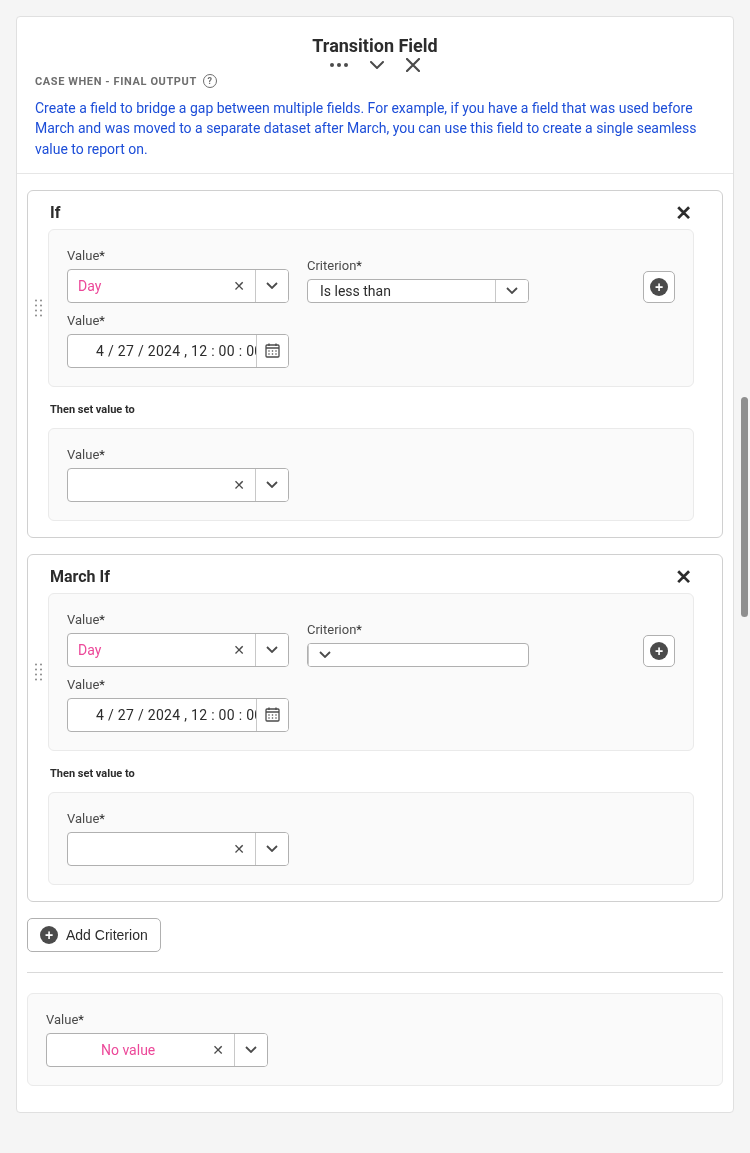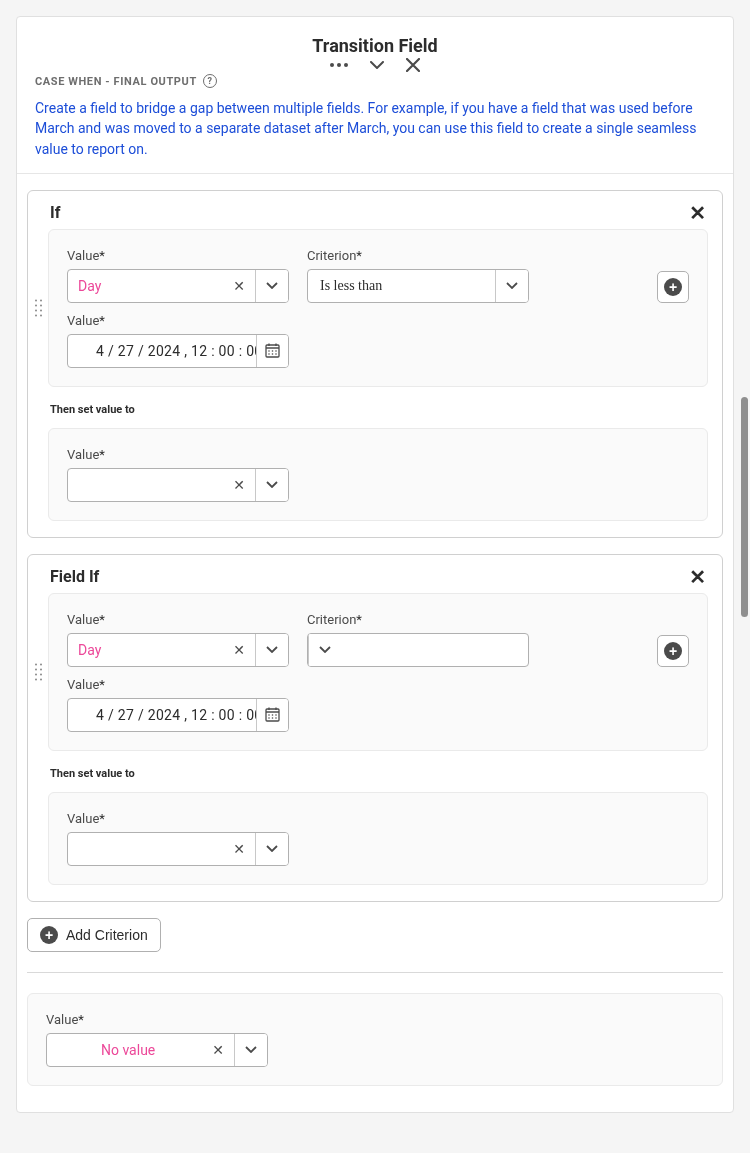--- a/index.html
+++ b/index.html
@@ -9,37 +9,37 @@
 .title-row { display: flex; align-items: center; justify-content: space-between; margin-bottom: 0; flex-direction: column; }
 .panel-title { font-size: 18px; font-weight: 700; }
 .header-icons { display: flex; align-items: center; gap: 18px; }
 .icon-btn { background: none; border: none; cursor: pointer; padding: 2px; display: flex; align-items: center; justify-content: center; color: #4b4b4b; }
 .subtitle-row { display: flex; align-items: flex-end; gap: 6px; margin-bottom: 10px; }
 .subtitle { font-size: 11px; font-weight: 700; letter-spacing: 0.6px; color: #6e6e6e; text-transform: uppercase; }
 .help-icon { width: 14px; height: 14px; border: 1.5px solid #6e6e6e; border-radius: 50%; display: inline-flex; align-items: center; justify-content: center; font-size: 9px; font-weight: 700; color: #6e6e6e; }
 .description { font-size: 14px; line-height: 1.45; color: #1d4ed8; }
 .divider-full { border-top: 1px solid #e6e6e6; }
 .body-area { padding: 16px 10px 16px 10px; }
-.cond-block { border: 1px solid #d0d0d0; border-radius: 6px; padding: 12px 14px 16px 20px; margin-bottom: 16px; position: relative; background: #fff; }
+.cond-block { border: 1px solid #d0d0d0; border-radius: 6px; padding: 12px 28px 16px 20px; margin-bottom: 16px; position: relative; background: #fff; }
 .cond-head { display: flex; align-items: center; justify-content: space-between; padding: 0 2px 6px 2px; }
 .cond-title { font-size: 16px; font-weight: 700; }
 .close-x { font-size: 20px; font-weight: 700; color: #2c2c2c; background: none; border: none; cursor: pointer; line-height: 1; }
 .cond-card { background: #fafafa; border: 1px solid #eaeaea; border-radius: 6px; padding: 18px 18px 18px 18px; position: relative; }
 .drag-dots { position: absolute; left: 6px; top: 50%; transform: translateY(-50%); color: #8a8a8a; display: grid; grid-template-columns: repeat(2, 2px); grid-auto-rows: 2px; gap: 3px; }
 .drag-dots span { width: 2px; height: 2px; background: #8a8a8a; border-radius: 50%; }
 .row { display: flex; gap: 18px; align-items: flex-end; }
 .field-col { display: flex; flex-direction: column; }
 .label { font-size: 13px; color: #4b4b4b; margin-bottom: 6px; display: flex; align-items: center; }
 .req { color: #2c2c2c; font-size: 13px; }
 .combo { display: flex; height: 34px; border: 1px solid #b0b0b0; border-radius: 4px; background: #fff; overflow: hidden; }
 .combo-text { flex: 1; padding: 0 10px; display: flex; align-items: center; font-size: 14px; color: #ec4899; }
 .combo-sep { width: 1px; background: #c8c8c8; }
 .combo-btn { width: 32px; display: flex; align-items: center; justify-content: center; background: #fff; border: none; cursor: pointer; color: #4b4b4b; }
 .combo-x { width: 32px; display: flex; align-items: center; justify-content: center; background: #fff; border: none; cursor: pointer; color: #4b4b4b; font-size: 14px; }
-.select { display: flex; height: 34px; border: 1px solid #b0b0b0; border-radius: 4px; background: #fff; overflow: hidden; font-family: Liberation Serif, serif; }
+.select { display: flex; height: 24px; border: 1px solid #b0b0b0; border-radius: 4px; background: #fff; overflow: hidden; }
 .select-text { flex: 1; padding: 0 12px; display: flex; align-items: center; font-size: 14px; }
 .plus-btn { width: 32px; height: 32px; border: 1px solid #b0b0b0; border-radius: 5px; background: #fff; display: flex; align-items: center; justify-content: center; cursor: pointer; margin-left: auto; }
 .plus-circle { width: 18px; height: 18px; background: #4b4b4b; border-radius: 50%; display: flex; align-items: center; justify-content: center; color: #fff; font-size: 14px; font-weight: 700; line-height: 1; }
 .date-combo { display: flex; height: 34px; border: 1px solid #b0b0b0; border-radius: 4px; background: #fff; overflow: hidden; width: 222px; }
 .date-text { flex: 1; padding: 0 8px 0 28px; display: flex; align-items: center; font-size: 14px; letter-spacing: 0.3px; white-space: nowrap; overflow: hidden; }
 .cal-btn { width: 32px; border-left: 1px solid #c8c8c8; display: flex; align-items: center; justify-content: center; background: #fff; cursor: pointer; border-top: none; border-right: none; border-bottom: none; }
 .then-label { font-size: 11px; font-weight: 700; margin: 16px 0 12px 2px; }
 .mt10 { margin-top: 10px; }
 .add-btn { display: inline-flex; align-items: center; gap: 8px; height: 34px; padding: 0 12px; border: 1px solid #b0b0b0; border-radius: 5px; background: #fff; cursor: pointer; font-size: 14px; color: #2c2c2c; }
 .hr { border: none; border-top: 1px solid #d9d9d9; margin: 20px 0; }
@@ -182,21 +182,21 @@
                 <path d="M1 1 L6 6 L11 1" stroke="#4b4b4b" stroke-width="1.8" fill="none"></path>
               </svg>
             </button>
         </div>
       </div>
     </div>
 
     
     <div class="cond-block">
       <div class="cond-head">
-        <div class="cond-title">Field If</div>
+        <div class="cond-title">March If</div>
         <button class="close-x">✕</button>
       </div>
 
       <div class="cond-card">
         <div class="drag-dots" style="left:-14px;">
           <span></span>
             <span></span>
             <span></span>
             <span></span>
             <span></span>

